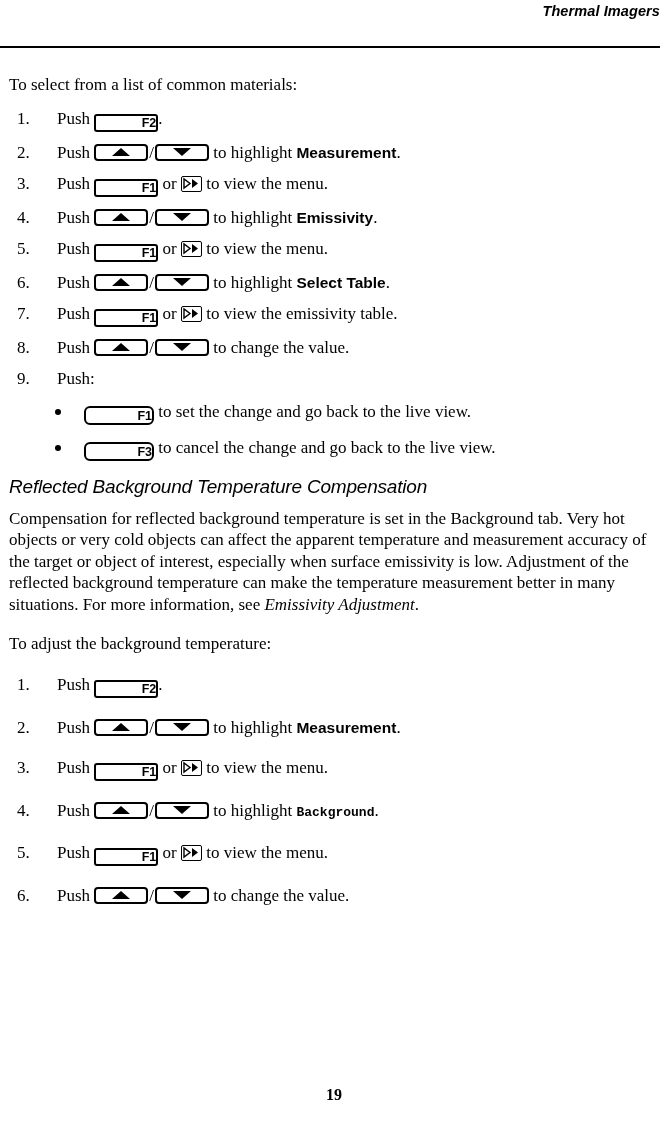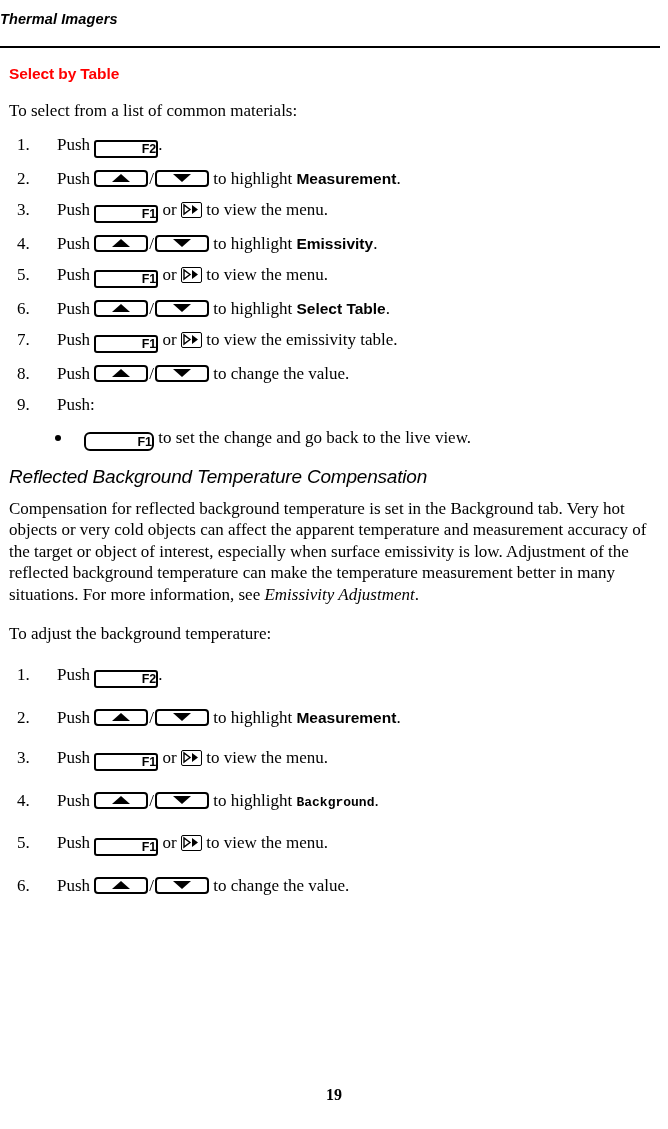--- a/index.html
+++ b/index.html
@@ -15,25 +15,25 @@
     color: #000000;
     overflow: hidden;
   }
 
   
   .page-header {
     position: absolute;
     top: 0;
     left: 0;
     width: 660px;
-    text-align: left;
+    text-align: right;
     font-family: "Liberation Sans", sans-serif;
     font-size: 14.5px;
     line-height: 19px;
-    padding-top: 10px;
+    padding-top: 2px;
   }
   .header-title {
     font-weight: bold;
     font-style: italic;
     letter-spacing: 0.1px;
     display: block;
   }
   .header-sub {
     font-weight: normal;
     font-style: italic;
@@ -222,21 +222,20 @@
 </head>
 <body>
 
 <div class="page-header">
   <span class="header-title">Thermal Imagers</span>
 </div>
 <div class="header-rule"></div>
 
 <div class="content">
 
-  <h1 class="red-head">Select by Table</h1>
 
   <p class="body lead" style="margin-top:16px;">To select from a list of common materials:</p>
 
   <ol class="steps tight" style="margin-top:12px;">
 
     <li>
       <span class="num">1.</span><span>Push</span>
       <span class="key key-f">F2</span><span>.</span>
     </li>
 
@@ -310,20 +309,25 @@
       <span class="num">9.</span><span>Push:</span>
     </li>
   </ol>
 
   <ul class="subs">
     <li>
       <i class="dot"></i>
       <span class="key key-f round">F1</span>
       <span>to set the change and go back to the live view.</span>
     </li>
+    <li>
+      <i class="dot"></i>
+      <span class="key key-f round">F3</span>
+      <span>to cancel the change and go back to the live view.</span>
+    </li>
   </ul>
 
   <h2 class="red-head-italic" style="margin-top:14px;">Reflected Background Temperature Compensation</h2>
 
   <p class="body" style="margin-top:9px;white-space:normal;"><span>Compensation for reflected background temperature is set in the Background tab. Very hot objects or very cold objects can affect the apparent temperature and measurement accuracy of the target or object of interest, especially when surface emissivity is low. Adjustment of the reflected background temperature can make the temperature measurement better in many situations. For more information, see </span><span class="it">Emissivity Adjustment</span><span>.</span></p>
 
   <p class="body lead" style="margin-top:18px;">To adjust the background temperature:</p>
 
   <ol class="steps loose" style="margin-top:14px;">
 

